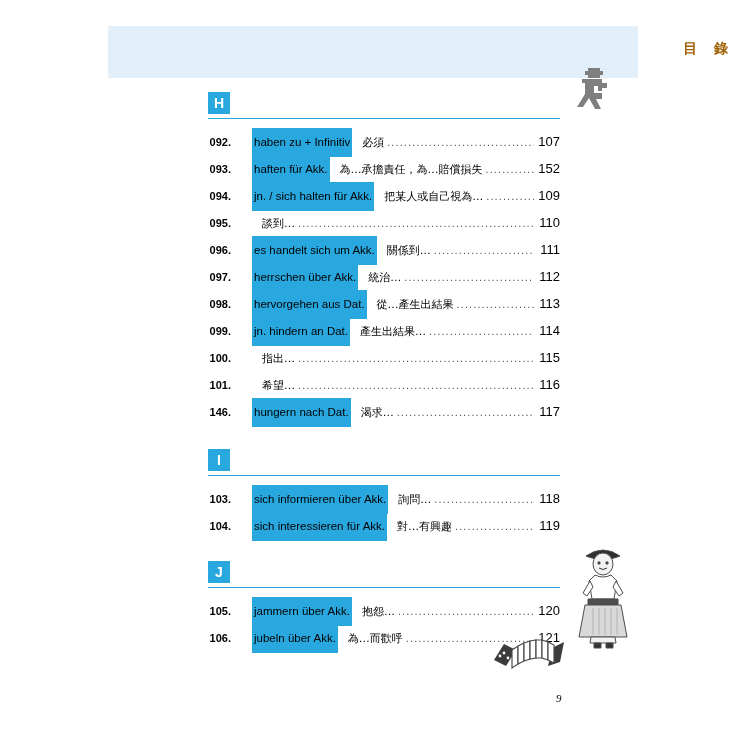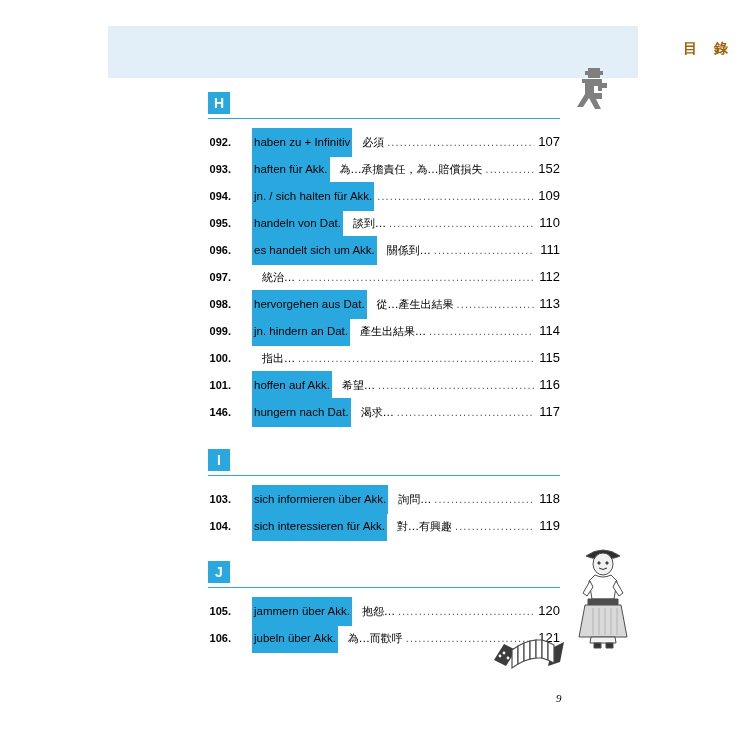--- a/index.html
+++ b/index.html
@@ -196,39 +196,40 @@
     <div class="entry">
       <span class="num">093.</span>
       <span class="de">haften für Akk.</span>
       <span class="zh">為…承擔責任，為…賠償損失</span>
       <span class="dots">....................................................................................................</span>
       <span class="pg">152</span>
     </div>
     <div class="entry">
       <span class="num">094.</span>
       <span class="de">jn. / sich halten für Akk.</span>
+      <span class="zh">把某人或自己視為…</span>
       <span class="dots">....................................................................................................</span>
       <span class="pg">109</span>
     </div>
     <div class="entry">
       <span class="num">095.</span>
-      <span class="de">handeln von Dat.</span>
       <span class="zh">談到…</span>
       <span class="dots">....................................................................................................</span>
       <span class="pg">110</span>
     </div>
     <div class="entry">
       <span class="num">096.</span>
       <span class="de">es handelt sich um Akk.</span>
       <span class="zh">關係到…</span>
       <span class="dots">....................................................................................................</span>
       <span class="pg">111</span>
     </div>
     <div class="entry">
       <span class="num">097.</span>
+      <span class="de">herrschen über Akk.</span>
       <span class="zh">統治…</span>
       <span class="dots">....................................................................................................</span>
       <span class="pg">112</span>
     </div>
     <div class="entry">
       <span class="num">098.</span>
       <span class="de">hervorgehen aus Dat.</span>
       <span class="zh">從…產生出結果</span>
       <span class="dots">....................................................................................................</span>
       <span class="pg">113</span>
@@ -241,21 +242,20 @@
       <span class="pg">114</span>
     </div>
     <div class="entry">
       <span class="num">100.</span>
       <span class="zh">指出…</span>
       <span class="dots">....................................................................................................</span>
       <span class="pg">115</span>
     </div>
     <div class="entry">
       <span class="num">101.</span>
-      <span class="de">hoffen auf Akk.</span>
       <span class="zh">希望…</span>
       <span class="dots">....................................................................................................</span>
       <span class="pg">116</span>
     </div>
     <div class="entry">
       <span class="num">146.</span>
       <span class="de">hungern nach Dat.</span>
       <span class="zh">渴求…</span>
       <span class="dots">....................................................................................................</span>
       <span class="pg">117</span>

